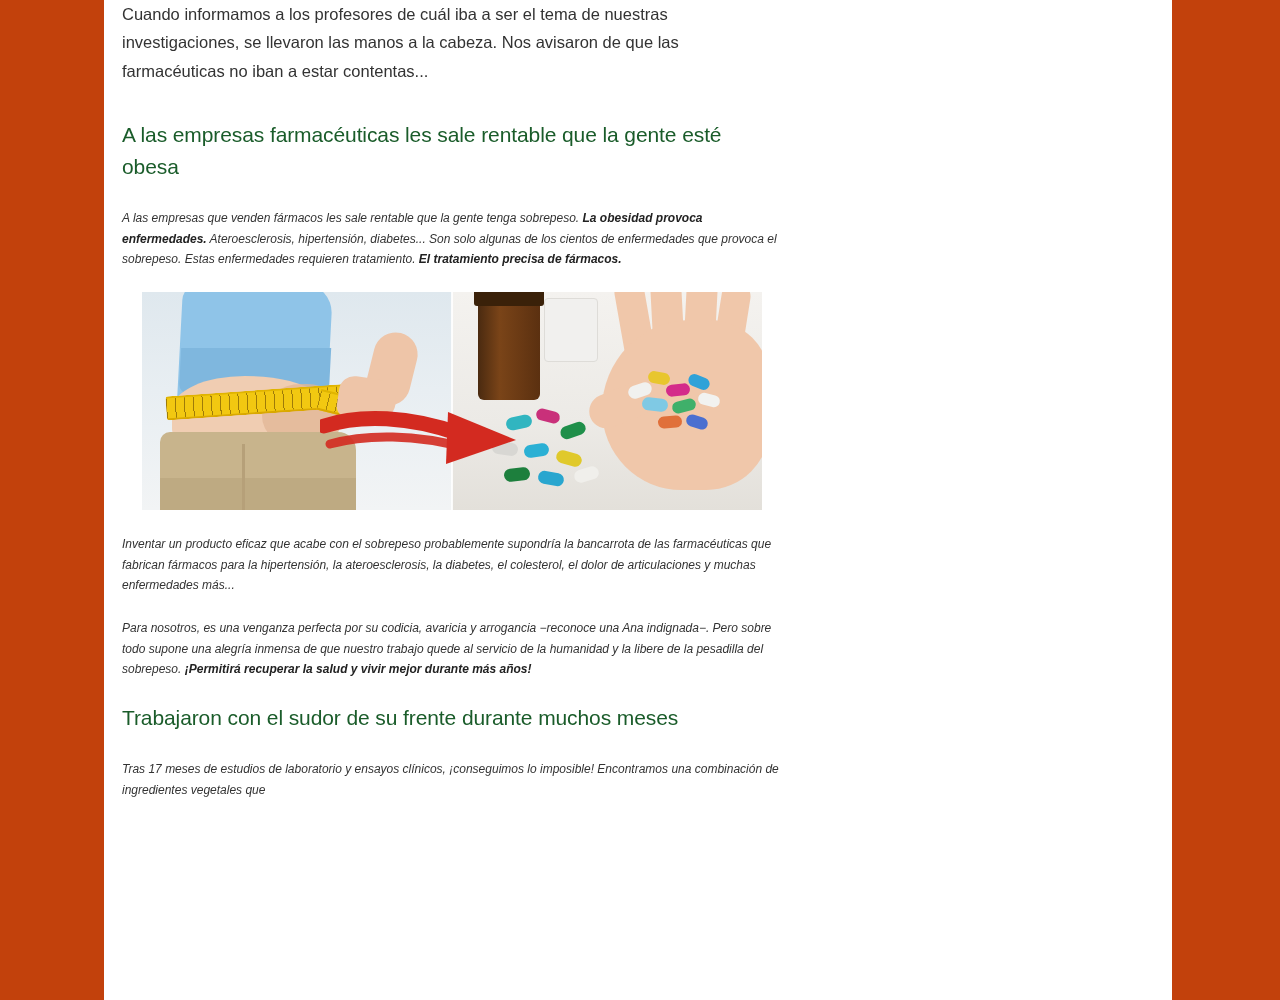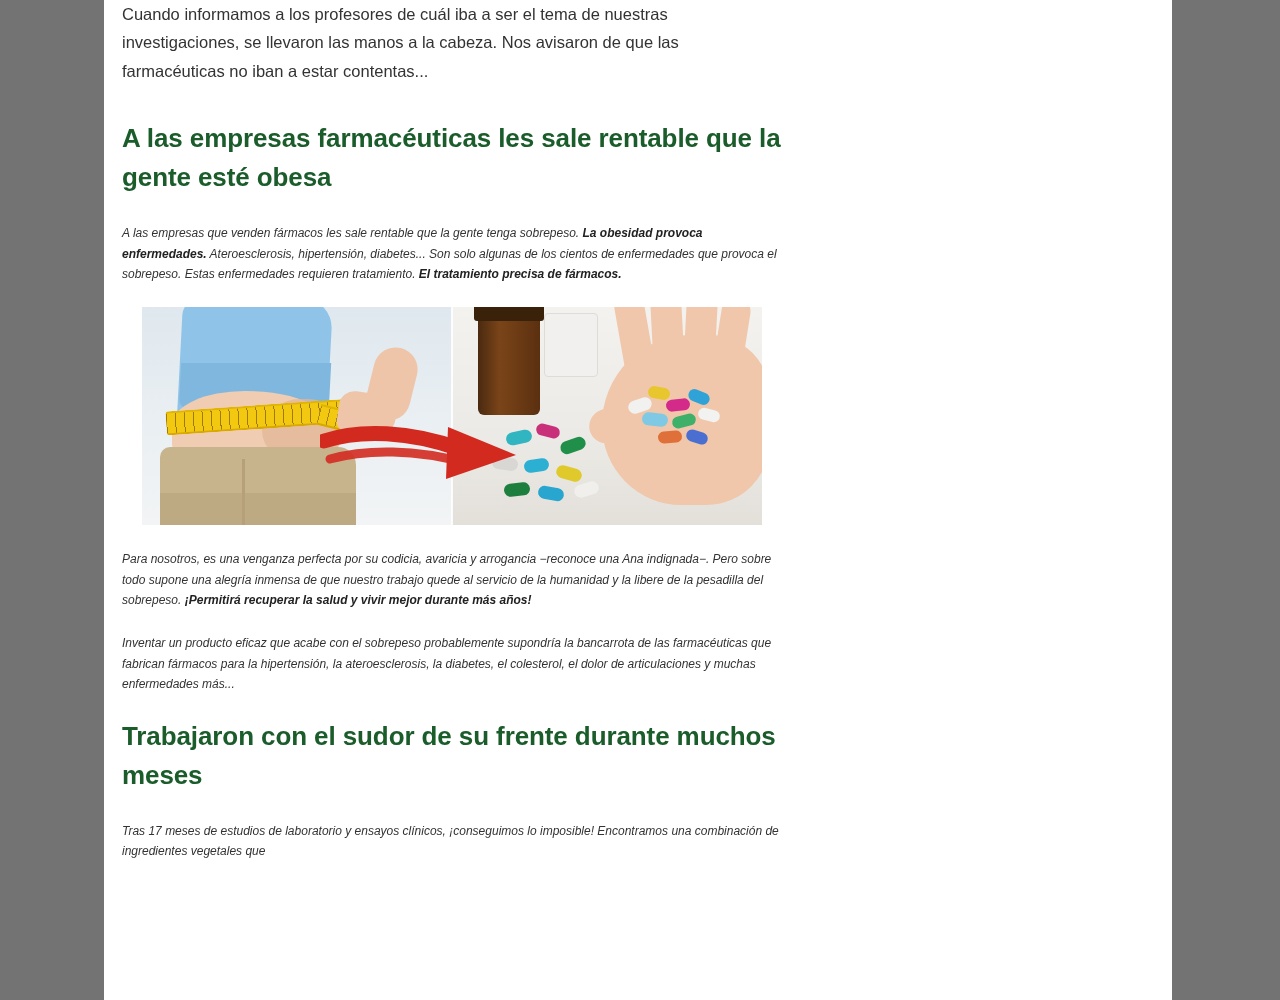--- a/index.html
+++ b/index.html
@@ -10,21 +10,21 @@
     width: 1280px;
     height: 1000px;
     background: #b3b3b3;
     font-family: "Liberation Sans", sans-serif;
     overflow: hidden;
   }
   .page-canvas {
     position: relative;
     width: 1280px;
     height: 1000px;
-    background: #737373;
+    background: #c2410c;
   }
   .page-sheet {
     position: absolute;
     left: 104px;
     top: 0;
     width: 1068px;
     height: 1000px;
     background: #ffffff;
   }
   .content-column {
@@ -43,23 +43,23 @@
     font-style: italic;
   }
   p.lead-para {
     margin: 0 0 34px 0;
     font-size: 16.5px;
     line-height: 1.72;
     color: #333333;
   }
   h2.section-heading {
     margin: 0 0 26px 0;
-    font-size: 26px;
+    font-size: 21px;
     line-height: 1.5;
-    font-weight: bold;
+    font-weight: normal;
     color: #1a5c2a;
     font-family: "Liberation Sans", sans-serif;
     letter-spacing: -0.1px;
   }
   .strong-text {
     font-weight: bold;
     color: #222222;
   }
   .figure-wrap {
     margin: 0 0 24px 20px;
@@ -338,23 +338,23 @@
           <div class="img-divider"></div>
 
           <svg class="arrow-svg" viewBox="0 0 230 68">
             <path d="M4 22 C 40 10, 90 12, 140 30" stroke="#d32a20" stroke-width="15" fill="none" stroke-linecap="round"></path>
             <path d="M10 40 C 46 30, 96 30, 146 44" stroke="#d32a20" stroke-width="9" fill="none" stroke-linecap="round" opacity="0.9"></path>
             <path d="M128 8 L 196 36 L 126 60 Z" fill="#d32a20"></path>
           </svg>
         </div>
       </div>
 
+      <p class="body-text">Inventar un producto eficaz que acabe con el sobrepeso probablemente supondría la bancarrota de las farmacéuticas que fabrican fármacos para la hipertensión, la ateroesclerosis, la diabetes, el colesterol, el dolor de articulaciones y muchas enfermedades más...</p>
+
       <p class="body-text"><span>Para nosotros, es una venganza perfecta por su codicia, avaricia y arrogancia −reconoce una Ana indignada−. Pero sobre todo supone una alegría inmensa de que nuestro trabajo quede al servicio de la humanidad y la libere de la pesadilla del sobrepeso. </span><span class="strong-text">¡Permitirá recuperar la salud y vivir mejor durante más años!</span></p>
-
-      <p class="body-text">Inventar un producto eficaz que acabe con el sobrepeso probablemente supondría la bancarrota de las farmacéuticas que fabrican fármacos para la hipertensión, la ateroesclerosis, la diabetes, el colesterol, el dolor de articulaciones y muchas enfermedades más...</p>
 
       <h2 class="section-heading" style="margin-top:21px;">Trabajaron con el sudor de su frente durante muchos meses</h2>
 
       <p class="body-text"><span>Tras 17 meses de estudios de laboratorio y ensayos clínicos, ¡conseguimos lo imposible! Encontramos una combinación de ingredientes vegetales que </span></p>
 
     </div>
   </div>
 </div>
 
 </body></html>

